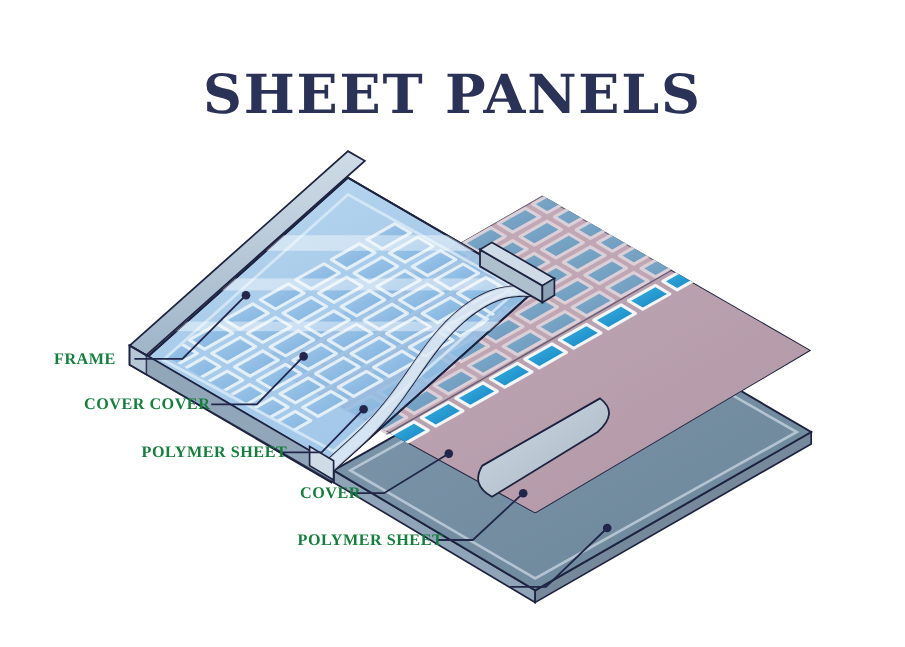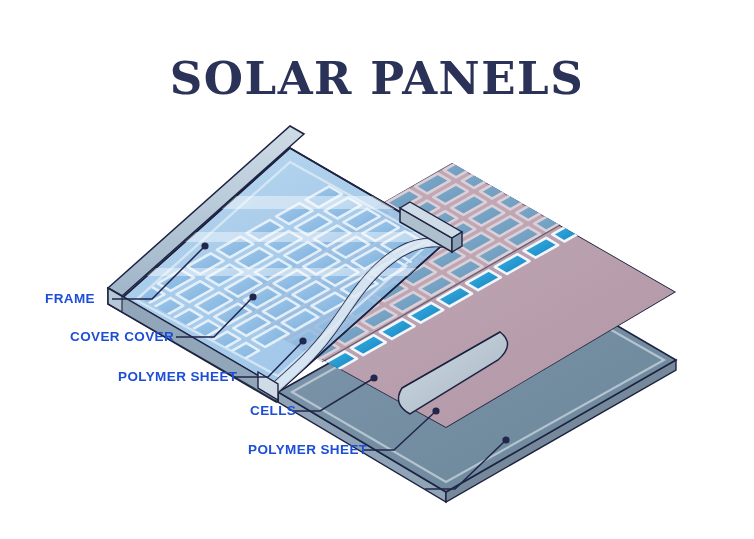--- a/index.html
+++ b/index.html
@@ -8,31 +8,31 @@
   #stage{position:absolute;left:0;top:0;width:754px;height:539px;background:#fff;}
   #title{
     position:absolute;left:0;top:56px;width:754px;text-align:center;
     font-family:"DejaVu Serif","Liberation Serif",serif;
     font-weight:700;font-size:45px;letter-spacing:1.5px;
     color:#2b3258;line-height:1;white-space:nowrap;
   }
   svg{position:absolute;left:0;top:0;}
   .lbl{
     position:absolute;white-space:nowrap;
-    font-family:Liberation Sans, sans-serif;
+    font-family:Liberation Serif, serif;
     font-weight:700;font-size:13.5px;letter-spacing:0.4px;
-    color:#1d4ed8;line-height:1;
+    color:#15803d;line-height:1;
   }
 </style>
 </head>
 <body>
 
 <div id="stage">
 
-  <div id="title">SOLAR PANELS</div>
+  <div id="title">SHEET PANELS</div>
 
   <svg width="754" height="539" viewBox="0 0 754 539">
     <defs>
       <linearGradient id="gGlass" x1="0" y1="0" x2="0.6" y2="1">
         <stop offset="0%" stop-color="#b9d7ef" stop-opacity="0.92"></stop>
         <stop offset="45%" stop-color="#9ec6e8" stop-opacity="0.88"></stop>
         <stop offset="100%" stop-color="#8dbbe4" stop-opacity="0.82"></stop>
       </linearGradient>
       <linearGradient id="gCellBright" x1="0" y1="0" x2="1" y2="1">
         <stop offset="0%" stop-color="#39b4e4"></stop>
@@ -271,16 +271,16 @@
         <circle cx="303" cy="341" r="3.6"></circle>
         <circle cx="374" cy="378" r="3.6"></circle>
         <circle cx="436" cy="411" r="3.6"></circle>
         <circle cx="506" cy="440" r="3.6"></circle>
       </g>
   </svg>
 
   <div class="lbl" style="left: 45px; top: 292px;">FRAME</div>
   <div class="lbl" style="left: 70px; top: 330px;">COVER COVER</div>
   <div class="lbl" style="left: 118px; top: 370px;">POLYMER SHEET</div>
-  <div class="lbl" style="left: 250px; top: 404px;">CELLS</div>
+  <div class="lbl" style="left: 250px; top: 404px;">COVER</div>
   <div class="lbl" style="left: 248px; top: 443px;">POLYMER SHEET</div>
 
 </div>
 
 </body></html>

